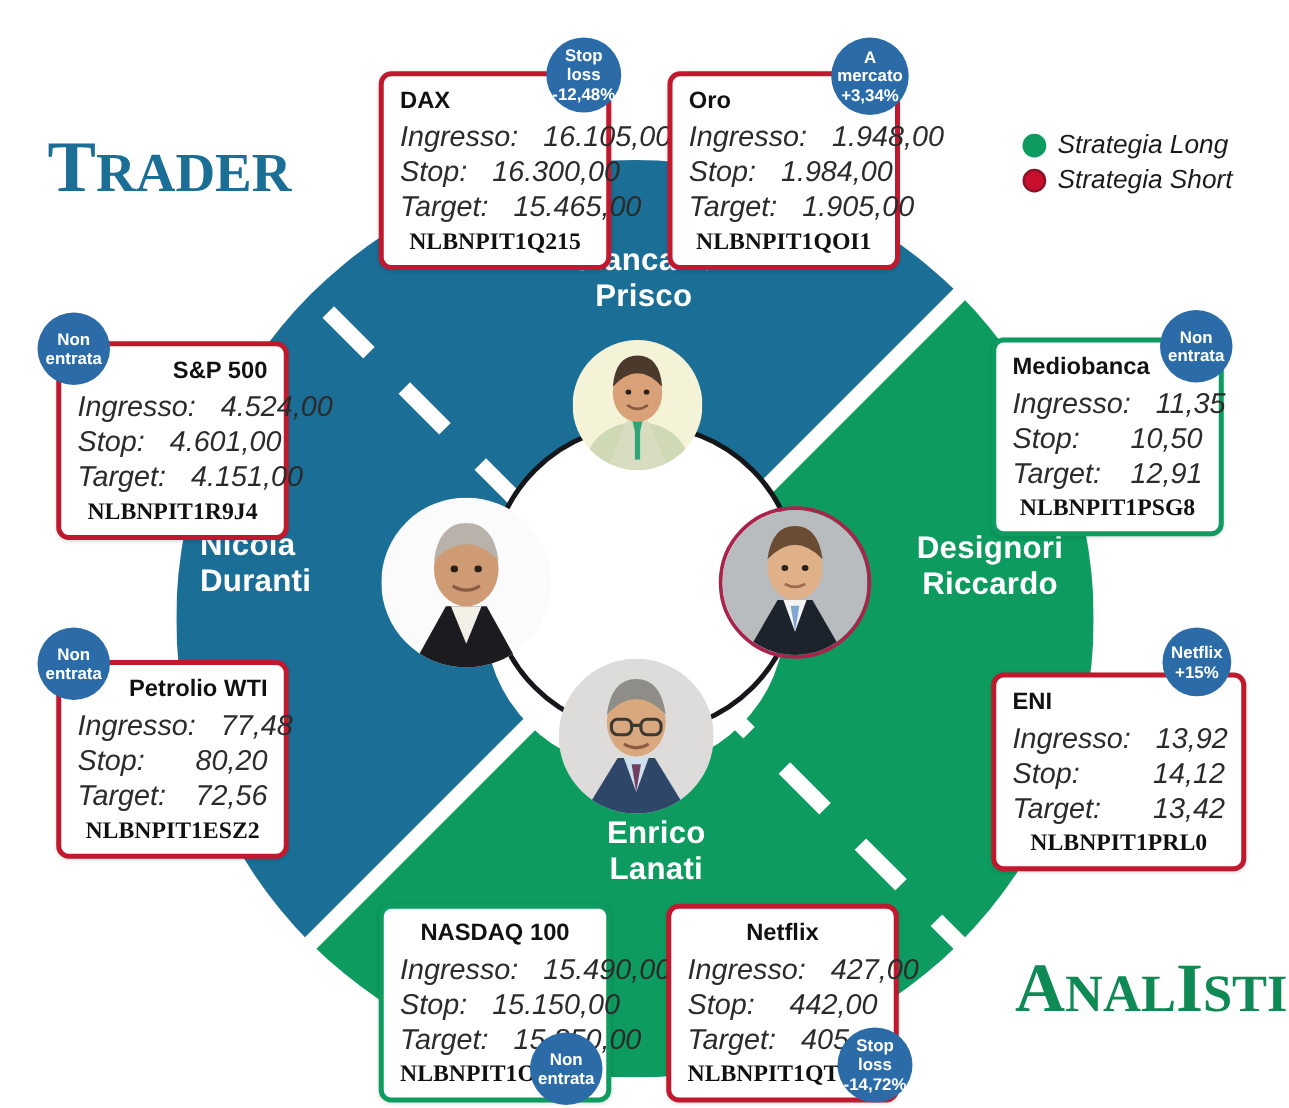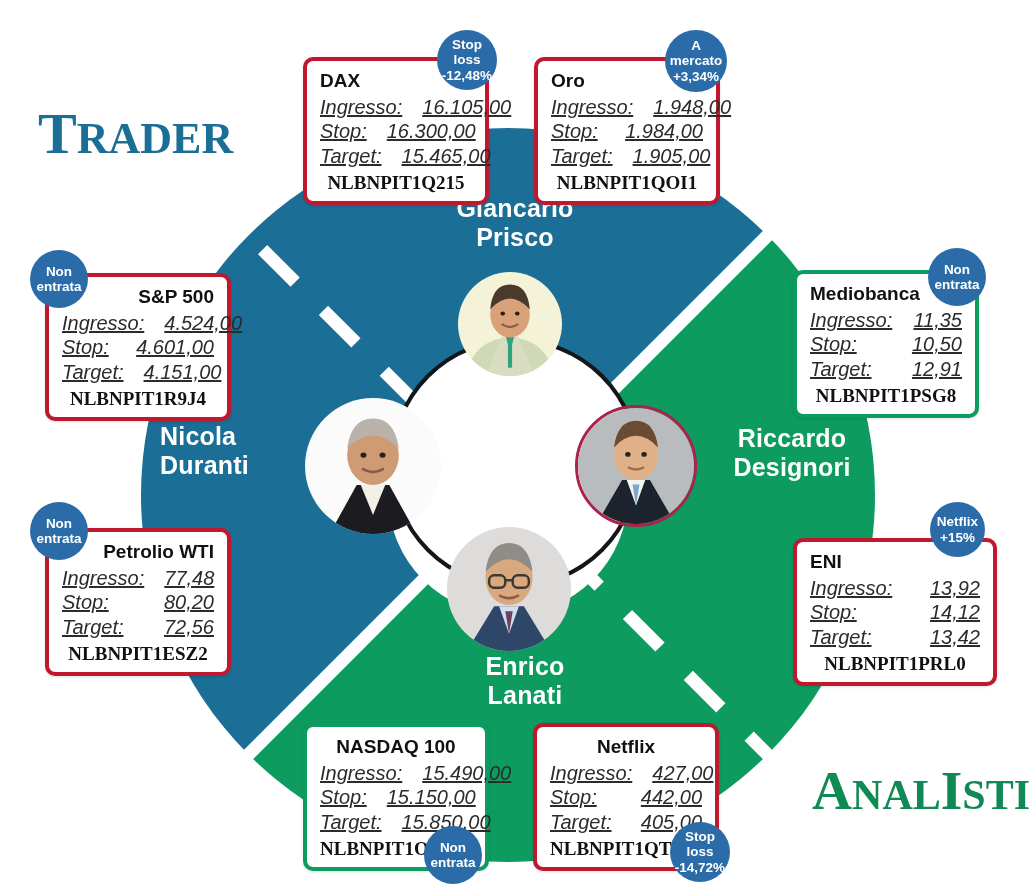--- a/index.html
+++ b/index.html
@@ -126,24 +126,23 @@
     margin-bottom: 3px;
     white-space: nowrap;
   }
   .card-title.right { text-align: right; }
   .card-title.center { text-align: center; }
 
   .row {
     display: flex;
     justify-content: space-between;
     font-style: italic;
-    font-size: 20px;
+    font-size: 23px;
     color: #2b2b2b;
     line-height: 1.22;
-    text-decoration: underline;
   }
   .row .lbl { padding-right: 20px; }
   .row .val { white-space: nowrap; }
 
   .card-code {
     font-weight: bold;
     font-size: 19px;
     color: #111111;
     text-align: center;
     margin-top: 4px;
@@ -275,35 +274,45 @@
 
   <div class="name name-top">
     <div>Giancarlo</div>
     <div>Prisco</div>
   </div>
   <div class="name name-left">
     <div>Nicola</div>
     <div>Duranti</div>
   </div>
   <div class="name name-right">
+    <div>Designori</div>
     <div>Riccardo</div>
-    <div>Designori</div>
   </div>
   <div class="name name-bottom">
     <div>Enrico</div>
     <div>Lanati</div>
   </div>
 
   <div class="section-title title-trader">
     <span class="cap">T</span><span>RADER</span>
   </div>
   <div class="section-title title-analisti">
     <span class="cap">A</span><span>NAL</span><span class="cap">I</span><span>STI</span>
   </div>
 
+  <div class="legend">
+    <div class="legend-row">
+      <span class="legend-dot long"></span>
+      <span class="legend-label">Strategia Long</span>
+    </div>
+    <div class="legend-row">
+      <span class="legend-dot short"></span>
+      <span class="legend-label">Strategia Short</span>
+    </div>
+  </div>
 
   <div class="card" id="card-dax">
     <div class="card-title">DAX</div>
     <div class="row">
       <span class="lbl">Ingresso:</span>
       <span class="val">16.105,00</span>
     </div>
     <div class="row">
       <span class="lbl">Stop:</span>
       <span class="val">16.300,00</span>

